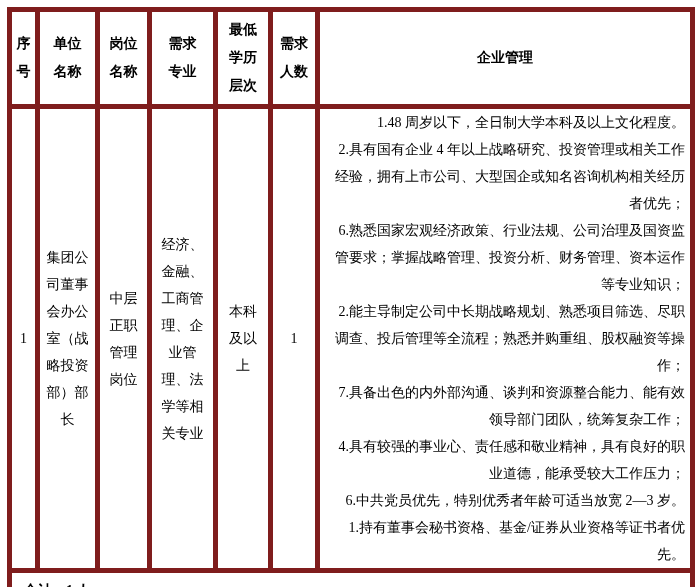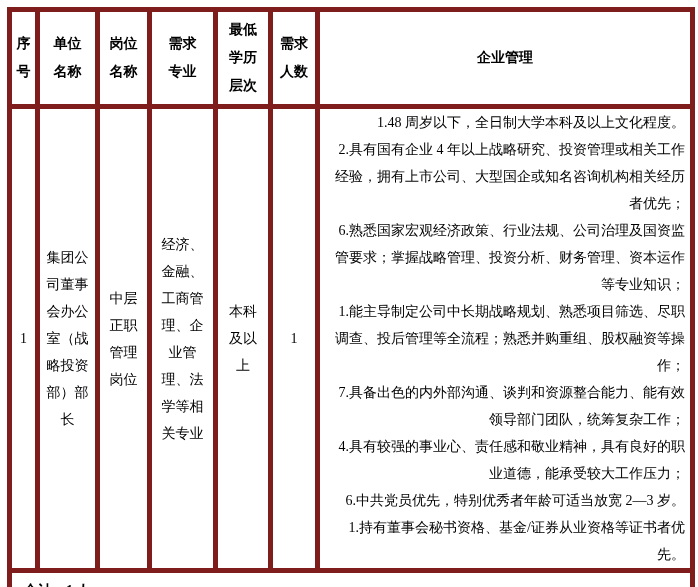--- a/index.html
+++ b/index.html
@@ -92,21 +92,21 @@
       <td class="cell-seq">1</td>
       <td class="cell-unit">集团公司董事会办公室（战略投资部）部长</td>
       <td class="cell-position">中层正职管理岗位</td>
       <td class="cell-major">经济、金融、工商管理、企业管理、法学等相关专业</td>
       <td class="cell-education">本科及以上</td>
       <td class="cell-headcount">1</td>
       <td class="cell-quals">
         <p>1.48 周岁以下，全日制大学本科及以上文化程度。</p>
         <p>2.具有国有企业 4 年以上战略研究、投资管理或相关工作经验，拥有上市公司、大型国企或知名咨询机构相关经历者优先；</p>
         <p>6.熟悉国家宏观经济政策、行业法规、公司治理及国资监管要求；掌握战略管理、投资分析、财务管理、资本运作等专业知识；</p>
-        <p>1.能主导制定公司中长期战略规划、熟悉项目筛选、尽职调查、投后管理等全流程；熟悉并购重组、股权融资等操作；</p>
+        <p>2.能主导制定公司中长期战略规划、熟悉项目筛选、尽职调查、投后管理等全流程；熟悉并购重组、股权融资等操作；</p>
         <p>7.具备出色的内外部沟通、谈判和资源整合能力、能有效领导部门团队，统筹复杂工作；</p>
         <p>4.具有较强的事业心、责任感和敬业精神，具有良好的职业道德，能承受较大工作压力；</p>
         <p>6.中共党员优先，特别优秀者年龄可适当放宽 2—3 岁。</p>
         <p>1.持有董事会秘书资格、基金/证券从业资格等证书者优先。</p>
       </td>
     </tr>
   </tbody>
   <tfoot>
     <tr>
       <td colspan="7">合计：1 人</td>

